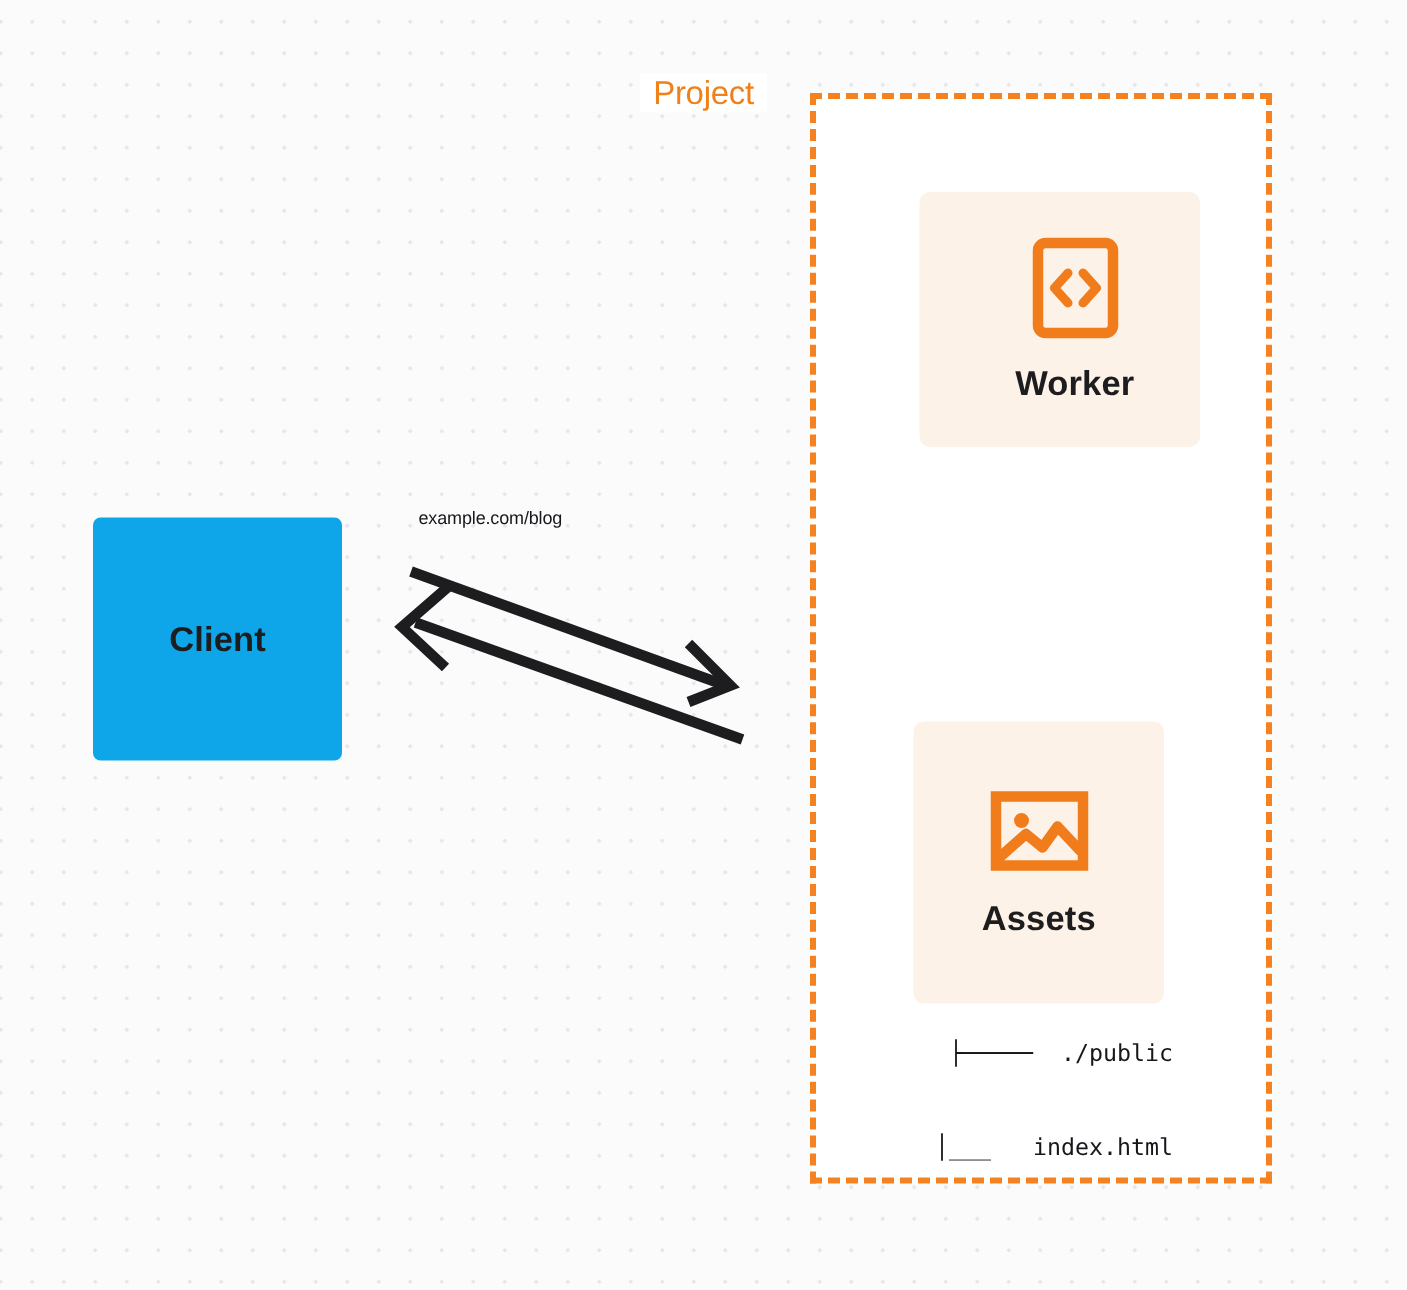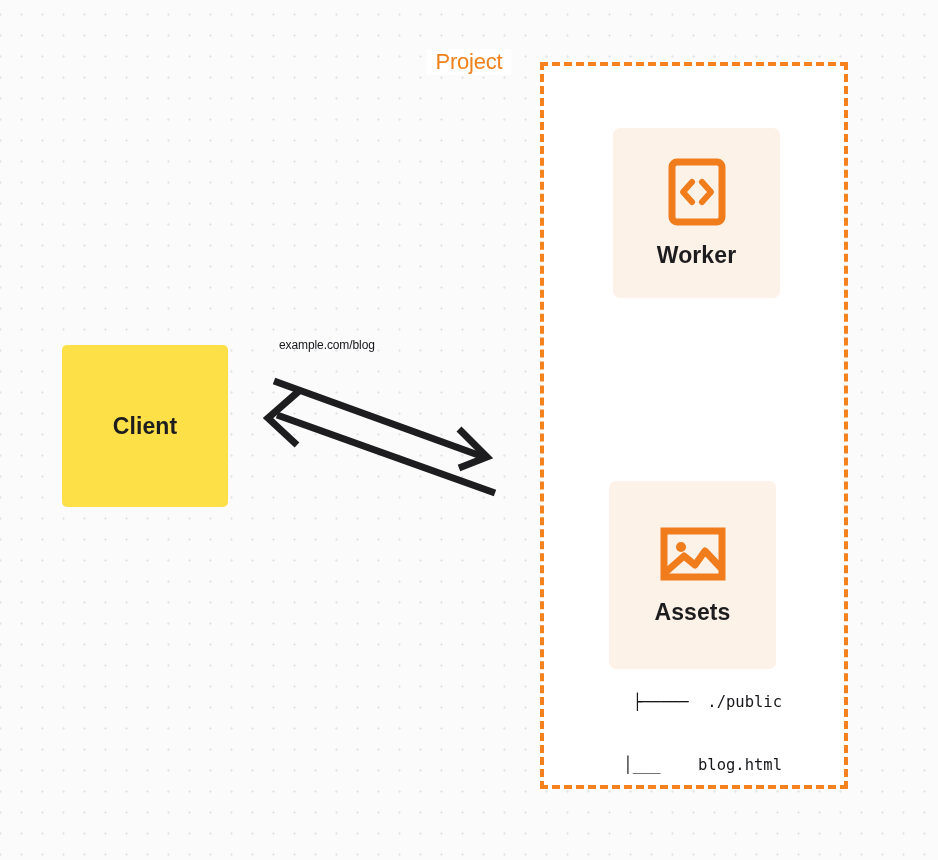--- a/index.html
+++ b/index.html
@@ -25,21 +25,21 @@
     height: 860px;
   }
 
   
   .client-node {
     position: absolute;
     left: 62px;
     top: 345px;
     width: 166px;
     height: 162px;
-    background: #fde047;
+    background: #0ea5e9;
     border-radius: 5px;
     display: flex;
     align-items: center;
     justify-content: center;
   }
   .client-label {
     font-size: 23px;
     font-weight: bold;
     color: #1d1d1f;
     letter-spacing: 0.1px;
@@ -100,20 +100,21 @@
     display: flex;
     flex-direction: column;
     align-items: center;
     justify-content: center;
   }
   .card-worker {
     left: 613px;
     top: 128px;
     width: 167px;
     height: 170px;
+    padding-left: 20px;
   }
   .card-assets {
     left: 609px;
     top: 481px;
     width: 167px;
     height: 188px;
   }
   .card-icon {
     margin-bottom: 16px;
     line-height: 0;
@@ -187,17 +188,17 @@
         <rect x="4" y="6" width="58" height="46" fill="none" stroke="#f07c1c" stroke-width="7"></rect>
         <circle cx="21" cy="22" r="5" fill="#f07c1c"></circle>
         <polyline points="7,46 24,31 35,40 45,26 60,42" fill="none" stroke="#f07c1c" stroke-width="7" stroke-linejoin="round" stroke-linecap="round"></polyline>
       </svg>
     </span>
     <span class="card-label">Assets</span>
   </div>
 
   <div class="file-tree">
     <span class="file-tree-row">├─────  ./public</span>
-    <span class="file-tree-row">  │___    blog.html</span>
+    <span class="file-tree-row">  │___   index.html</span>
     
   </div>
 
 </div>
 
 </body></html>

